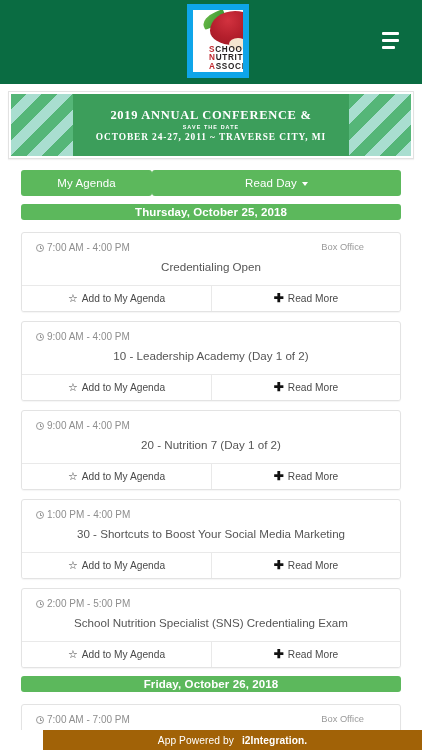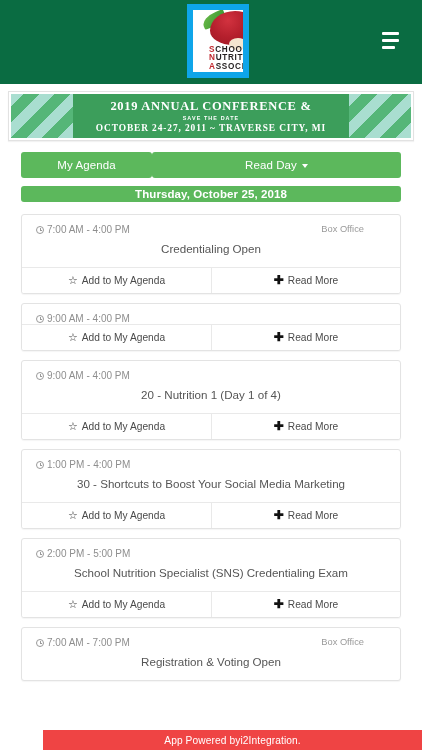--- a/index.html
+++ b/index.html
@@ -148,21 +148,21 @@
   .body-scroll {
     flex: 1 1 auto;
     overflow: hidden;
     background: #ffffff;
     padding-bottom: 2px;
   }
 
   
   .banner-wrap {
     margin: 7px 8px 0 8px;
-    height: 50px;
+    height: 68px;
     border: 1px solid #e2e2e2;
     background: #ffffff;
     padding: 2px;
     display: flex;
     box-shadow: 0 1px 1px rgba(0,0,0,0.05);
   }
   .banner-stripe {
     flex: 0 0 62px;
     background-image: repeating-linear-gradient(
       -45deg,
@@ -341,30 +341,30 @@
     line-height: 1;
     color: #111111;
     position: relative;
     top: -0.5px;
   }
 
   
   .footer {
     flex: 0 0 20px;
     height: 20px;
-    background: #ef4444;
+    background: #a16207;
     color: #ffffff;
     display: flex;
     align-items: center;
     justify-content: center;
     font-size: 10.2px;
     letter-spacing: 0.1px;
     margin-left: 43px;
   }
-  .footer b { font-weight: 400; }
+  .footer b { font-weight: 700; padding-left: 8px; }
 </style>
 </head>
 <body>
 
 <div class="app">
 
   <div class="header">
 
     <div class="logo">
       <div class="logo-frame">
@@ -432,40 +432,41 @@
           </div>
         </div>
         <div class="card">
           <div class="card-top">
             <div class="card-time">
               <span class="clock-icon"></span>
               <span>9:00 AM - 4:00 PM</span>
             </div>
             <div class="card-location"></div>
           </div>
+          <div class="card-title">10 - Leadership Academy (Day 1 of 2)</div>
           <div class="card-footer">
             <div class="card-action">
               <span class="star-icon">☆</span>
               <span>Add to My Agenda</span>
             </div>
             <div class="card-action">
               <span class="plus-icon">✚</span>
               <span>Read More</span>
             </div>
           </div>
         </div>
         <div class="card">
           <div class="card-top">
             <div class="card-time">
               <span class="clock-icon"></span>
               <span>9:00 AM - 4:00 PM</span>
             </div>
             <div class="card-location"></div>
           </div>
-          <div class="card-title">20 - Nutrition 1 (Day 1 of 4)</div>
+          <div class="card-title">20 - Nutrition 7 (Day 1 of 2)</div>
           <div class="card-footer">
             <div class="card-action">
               <span class="star-icon">☆</span>
               <span>Add to My Agenda</span>
             </div>
             <div class="card-action">
               <span class="plus-icon">✚</span>
               <span>Read More</span>
             </div>
           </div>
@@ -503,20 +504,21 @@
             <div class="card-action">
               <span class="star-icon">☆</span>
               <span>Add to My Agenda</span>
             </div>
             <div class="card-action">
               <span class="plus-icon">✚</span>
               <span>Read More</span>
             </div>
           </div>
         </div>
+        <div class="day-header">Friday, October 26, 2018</div>
         <div class="card">
           <div class="card-top">
             <div class="card-time">
               <span class="clock-icon"></span>
               <span>7:00 AM - 7:00 PM</span>
             </div>
             <div class="card-location">Box Office</div>
           </div>
           <div class="card-title">Registration &amp; Voting Open</div>
         </div>

